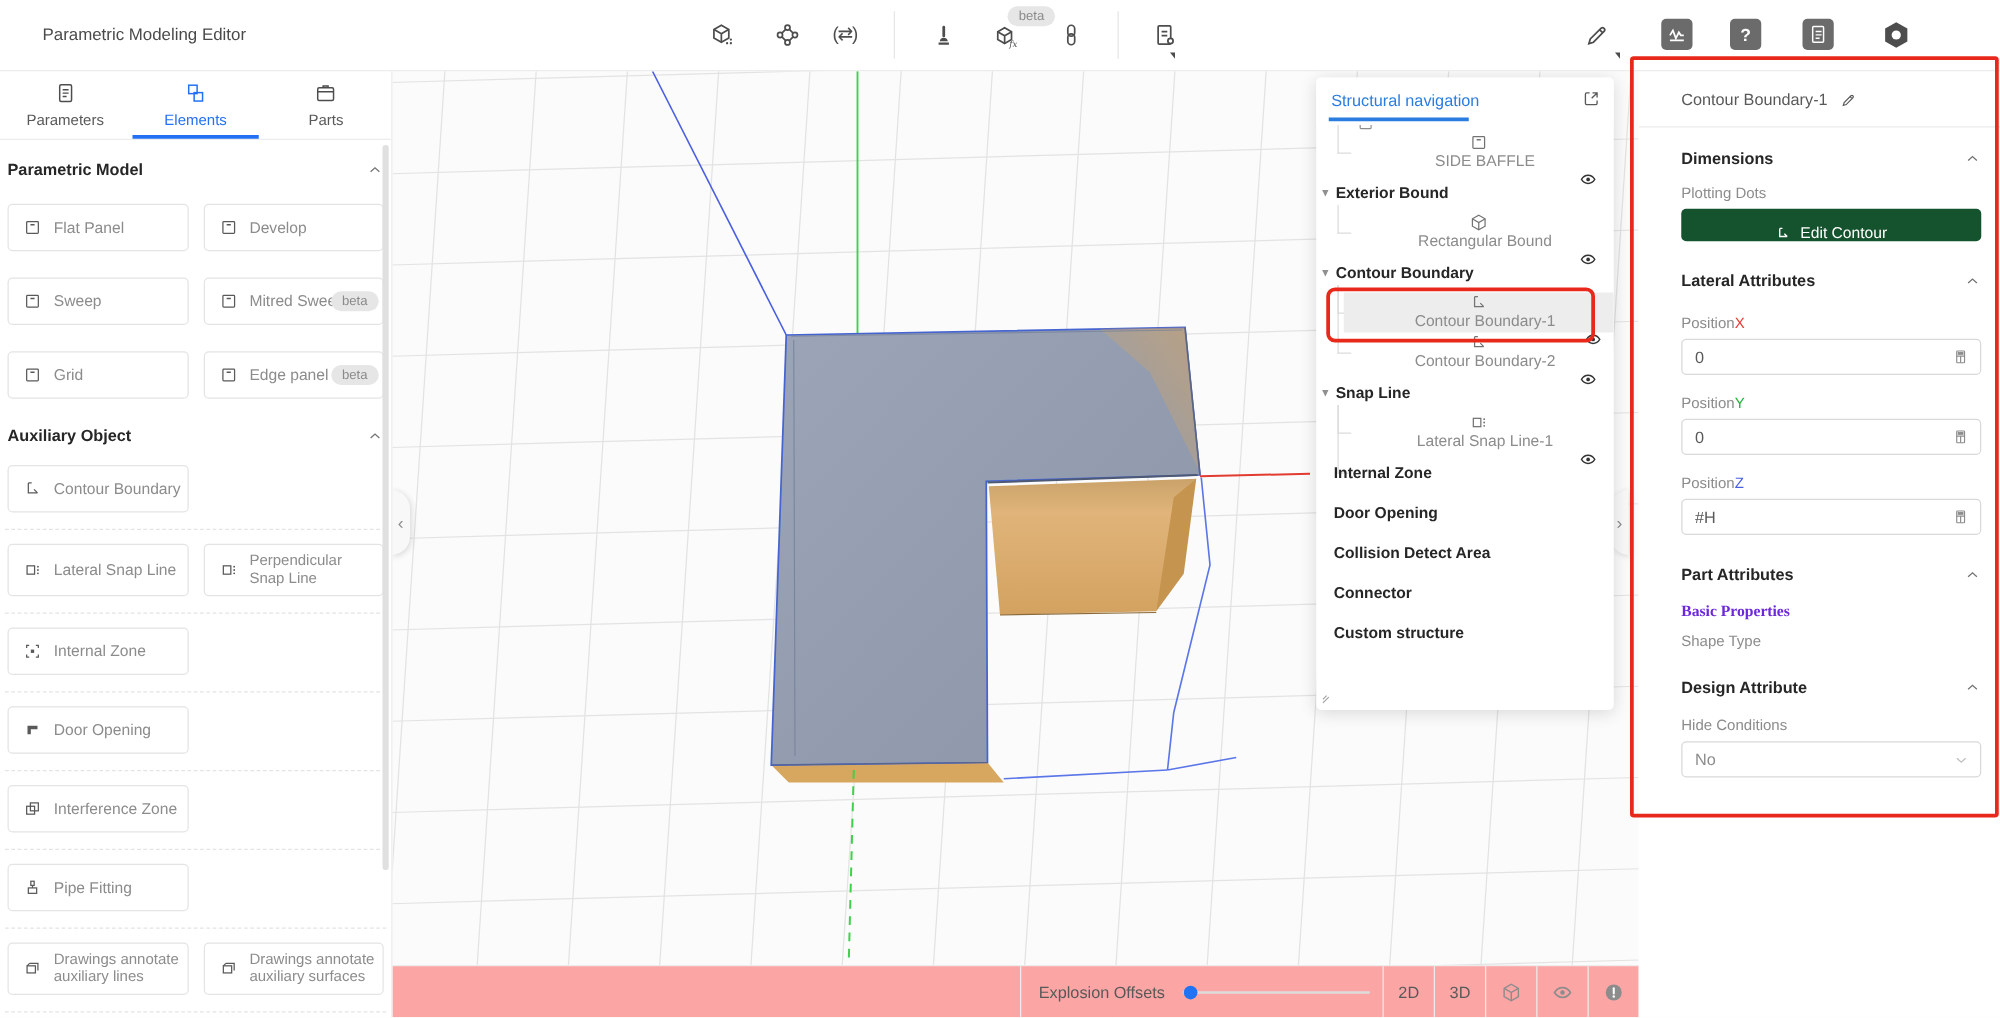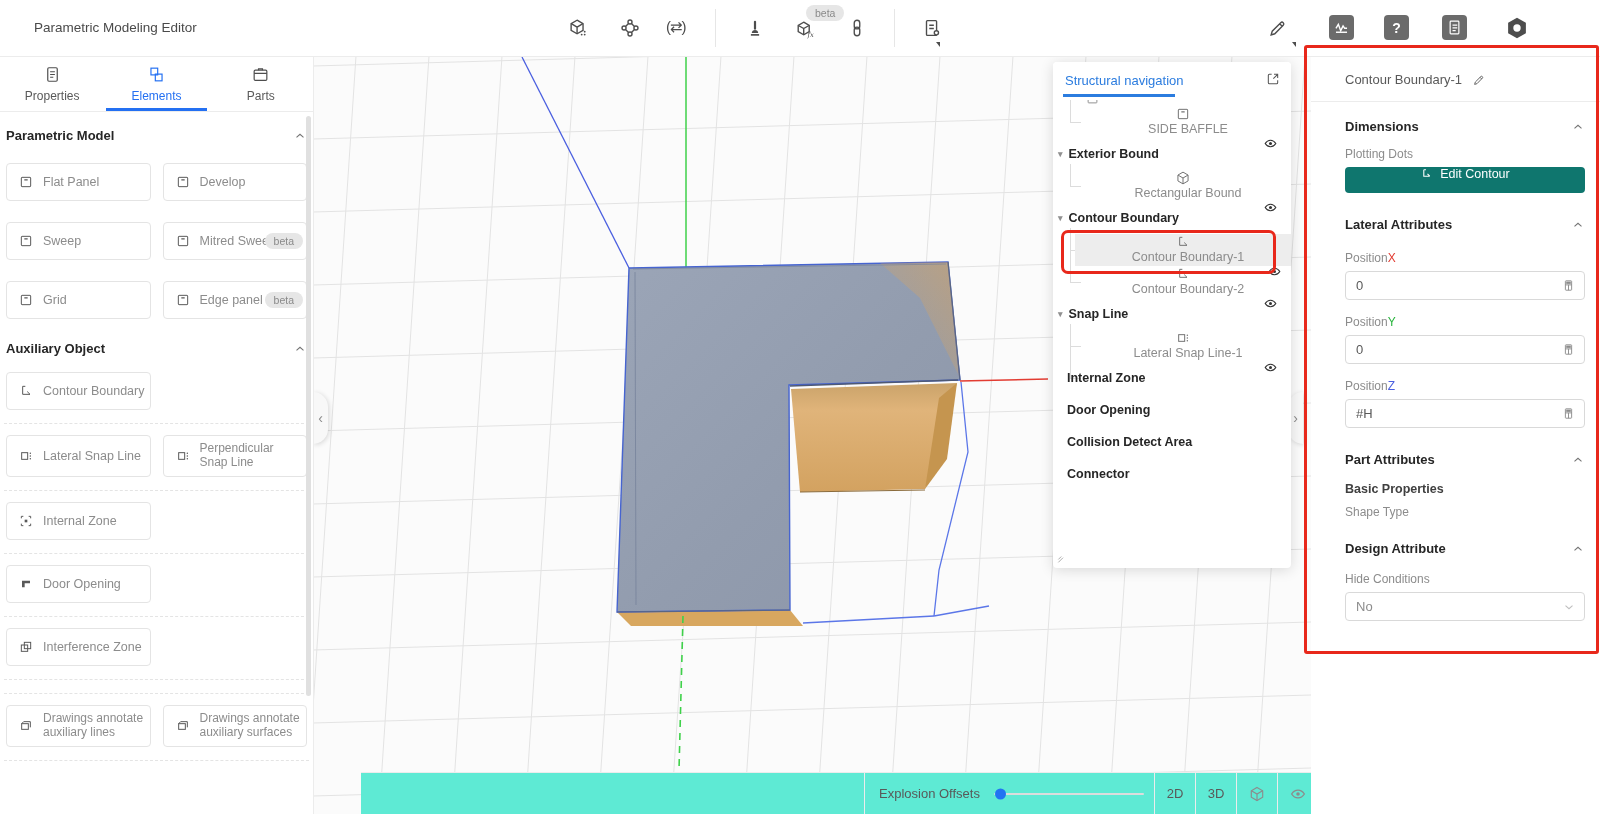--- a/index.html
+++ b/index.html
@@ -30,21 +30,21 @@
   .sec-head .chev{width:14px;height:14px;color:#737373;}
   .btn-grid{display:grid;grid-template-columns:1fr 1fr;gap:21px 12px;margin-top:20px;}
   .pbtn{position:relative;height:36px;border:1px solid #e4e4e4;border-radius:4px;background:#fff;display:flex;align-items:center;padding:0 6px 0 11px;gap:9px;color:#8c8c8c;font-size:12.5px;overflow:hidden;white-space:nowrap;cursor:pointer;}
   .pbtn .pi{flex:0 0 16px;width:16px;height:16px;color:#595959;}
   .pbtn.two-line{white-space:normal;line-height:1.15;font-size:12px;height:38px;}
   .pbtn .beta-pill{position:absolute;right:3px;top:50%;transform:translateY(-50%);}
   .dashed-div{border-top:1px dashed #e4e4e4;margin:13px -2px 0;}
   .side-sb{position:absolute;right:2px;top:60px;width:5px;height:580px;background:#e0e0e0;border-radius:3px;}
   
   .canvas{position:absolute;left:313px;top:56px;width:998px;height:758px;background:#fbfbfb;overflow:hidden;z-index:1;}
-  .bbar{position:absolute;left:0;bottom:0;width:998px;height:41px;background:#5eead4;border-top:1px solid #ececec;display:flex;align-items:center;z-index:3;margin-left:48px;}
+  .bbar{position:absolute;left:0;bottom:0;width:998px;height:41px;background:#fca5a5;border-top:1px solid #ececec;display:flex;align-items:center;z-index:3;}
   .bb-spacer{width:503px;height:100%;border-right:1px solid #ececec;}
   .bb-label{margin-left:14px;font-size:13px;color:#595959;}
   .bb-slider{position:relative;width:150px;height:2px;background:#dcdcdc;margin-left:14px;border-radius:1px;}
   .bb-dot{position:absolute;left:1px;top:50%;transform:translate(0,-50%);width:11px;height:11px;border-radius:50%;background:#2173f2;cursor:pointer;}
   .bb-cells{margin-left:auto;display:flex;height:100%;align-items:stretch;}
   .bb-cell{width:40px;display:flex;align-items:center;justify-content:center;border-left:1px solid #ececec;font-size:13px;color:#595959;cursor:pointer;}
   .bb-cell .bi{width:18px;height:18px;color:#8c8c8c;}
   
   .handle{position:absolute;width:15px;height:52px;background:#f8f8f8;box-shadow:1px 1px 5px rgba(0,0,0,.15);display:flex;align-items:center;justify-content:center;color:#8c8c8c;font-size:14px;z-index:6;cursor:pointer;}
   .handle.left{left:313px;top:392px;border-radius:0 26px 26px 0;}
@@ -68,27 +68,27 @@
   .clip-ic{position:absolute;left:32px;top:-9px;width:15px;height:15px;color:#8c8c8c;}
   .navp-resize{position:absolute;left:3px;bottom:3px;width:14px;height:14px;color:#9a9a9a;}
   
   .rpanel{position:absolute;left:1311px;top:56px;width:289px;height:758px;background:#fff;box-sizing:border-box;padding:14px 15px 0 34px;z-index:5;}
   .rp-title-row{display:flex;align-items:center;gap:10px;margin:0 -15px 0 -34px;padding:2px 15px 14px 34px;border-bottom:1px solid #ececec;}
   .rp-title{font-size:13px;color:#595959;}
   .rp-pencil{width:14px;height:14px;color:#595959;cursor:pointer;}
   .rp-sec{display:flex;justify-content:space-between;align-items:center;font-size:13px;font-weight:700;color:#262626;}
   .rp-sec .chev{width:14px;height:14px;color:#737373;cursor:pointer;}
   .rp-label{font-size:12px;color:#8c8c8c;}
-  .rp-btn{height:26px;background:#0f766e;color:#fff;border-radius:4px;display:flex;align-items:flex-start;justify-content:center;gap:7px;font-size:12.5px;cursor:pointer;}
+  .rp-btn{height:26px;background:#14532d;color:#fff;border-radius:4px;display:flex;align-items:flex-end;justify-content:center;gap:7px;font-size:12.5px;cursor:pointer;}
   .rp-btn svg{width:13px;height:13px;}
   .rp-input{height:27px;border:1px solid #d9d9d9;border-radius:4px;display:flex;align-items:center;padding:0 8px 0 10px;background:#fff;}
   .rp-input input{border:0;outline:0;flex:1;min-width:0;font-family:"Liberation Sans",sans-serif;font-size:13px;color:#595959;background:transparent;padding:0;}
   .calc{width:15px;height:15px;color:#8c8c8c;cursor:pointer;}
   .axis-x{color:#e23c32;}.axis-y{color:#27b43c;}.axis-z{color:#4a5fe0;}
-  .rp-sub{font-size:12.5px;font-weight:700;color:#404040;}
+  .rp-sub{font-size:12.5px;font-weight:700;color:#6d28d9;font-family:Liberation Serif, serif;}
   .rp-select{height:27px;border:1px solid #d9d9d9;border-radius:4px;display:flex;align-items:center;justify-content:space-between;padding:0 8px 0 10px;font-size:13px;color:#8c8c8c;cursor:pointer;background:#fff;}
   .chevd{width:14px;height:14px;color:#bfbfbf;}
   
   .annot{position:absolute;border:3px solid #e8281b;pointer-events:none;z-index:40;}
   .annot.panel-box{left:1304px;top:45px;width:289px;height:603px;border-radius:3px;}
   .annot.row-box{left:1061px;top:230px;width:209px;height:38px;border-radius:7px;}
 </style>
 </head>
 <body>
 
@@ -270,21 +270,21 @@
         <use href="#i-nut"></use>
       </svg>
   </header>
 
   <aside class="sidebar">
     <div class="tabs">
       <div class="tab">
         <svg class="ic ti" viewBox="0 0 24 24" fill="none" stroke="currentColor" stroke-width="1.5">
             <use href="#i-doc"></use>
           </svg>
-        <span>Properties</span>
+        <span>Parameters</span>
       </div>
       <div class="tab active">
         <svg class="ic ti" viewBox="0 0 24 24" fill="none" stroke="currentColor" stroke-width="1.5">
             <use href="#i-elements"></use>
           </svg>
         <span>Elements</span>
       </div>
       <div class="tab">
         <svg class="ic ti" viewBox="0 0 24 24" fill="none" stroke="currentColor" stroke-width="1.5">
             <use href="#i-folder"></use>
@@ -391,20 +391,28 @@
       <div class="dashed-div"></div>
       <div class="btn-grid" style="margin-top:11px">
         <div class="pbtn">
             <svg class="ic pi" viewBox="0 0 24 24" fill="none" stroke="currentColor" stroke-width="1.5">
               <use href="#i-interfere"></use>
             </svg>
             <span>Interference Zone</span>
           </div>
       </div>
       <div class="dashed-div"></div>
+      <div class="btn-grid" style="margin-top:11px">
+        <div class="pbtn">
+            <svg class="ic pi" viewBox="0 0 24 24" fill="none" stroke="currentColor" stroke-width="1.5">
+              <use href="#i-pipe"></use>
+            </svg>
+            <span>Pipe Fitting</span>
+          </div>
+      </div>
       <div class="dashed-div"></div>
       <div class="btn-grid" style="margin-top:11px">
         <div class="pbtn two-line" style="height:40px">
             <svg class="ic pi" viewBox="0 0 24 24" fill="none" stroke="currentColor" stroke-width="1.5">
               <use href="#i-annot"></use>
             </svg>
             <span>Drawings annotate auxiliary lines</span>
           </div>
         <div class="pbtn two-line" style="height:40px">
             <svg class="ic pi" viewBox="0 0 24 24" fill="none" stroke="currentColor" stroke-width="1.5">
@@ -614,20 +622,23 @@
         </div>
       <div class="trow flat">
           <span>Door Opening</span>
         </div>
       <div class="trow flat">
           <span>Collision Detect Area</span>
         </div>
       <div class="trow flat">
           <span>Connector</span>
         </div>
+      <div class="trow flat">
+          <span>Custom structure</span>
+        </div>
     </div>
     <svg class="ic navp-resize" viewBox="0 0 24 24" fill="none" stroke="currentColor">
         <use href="#i-resize"></use>
       </svg>
   </section>
 
   <aside class="rpanel">
     <div class="rp-title-row">
       <span class="rp-title">Contour Boundary-1</span>
       <svg class="ic rp-pencil" viewBox="0 0 24 24" fill="none" stroke="currentColor" stroke-width="1.6">

